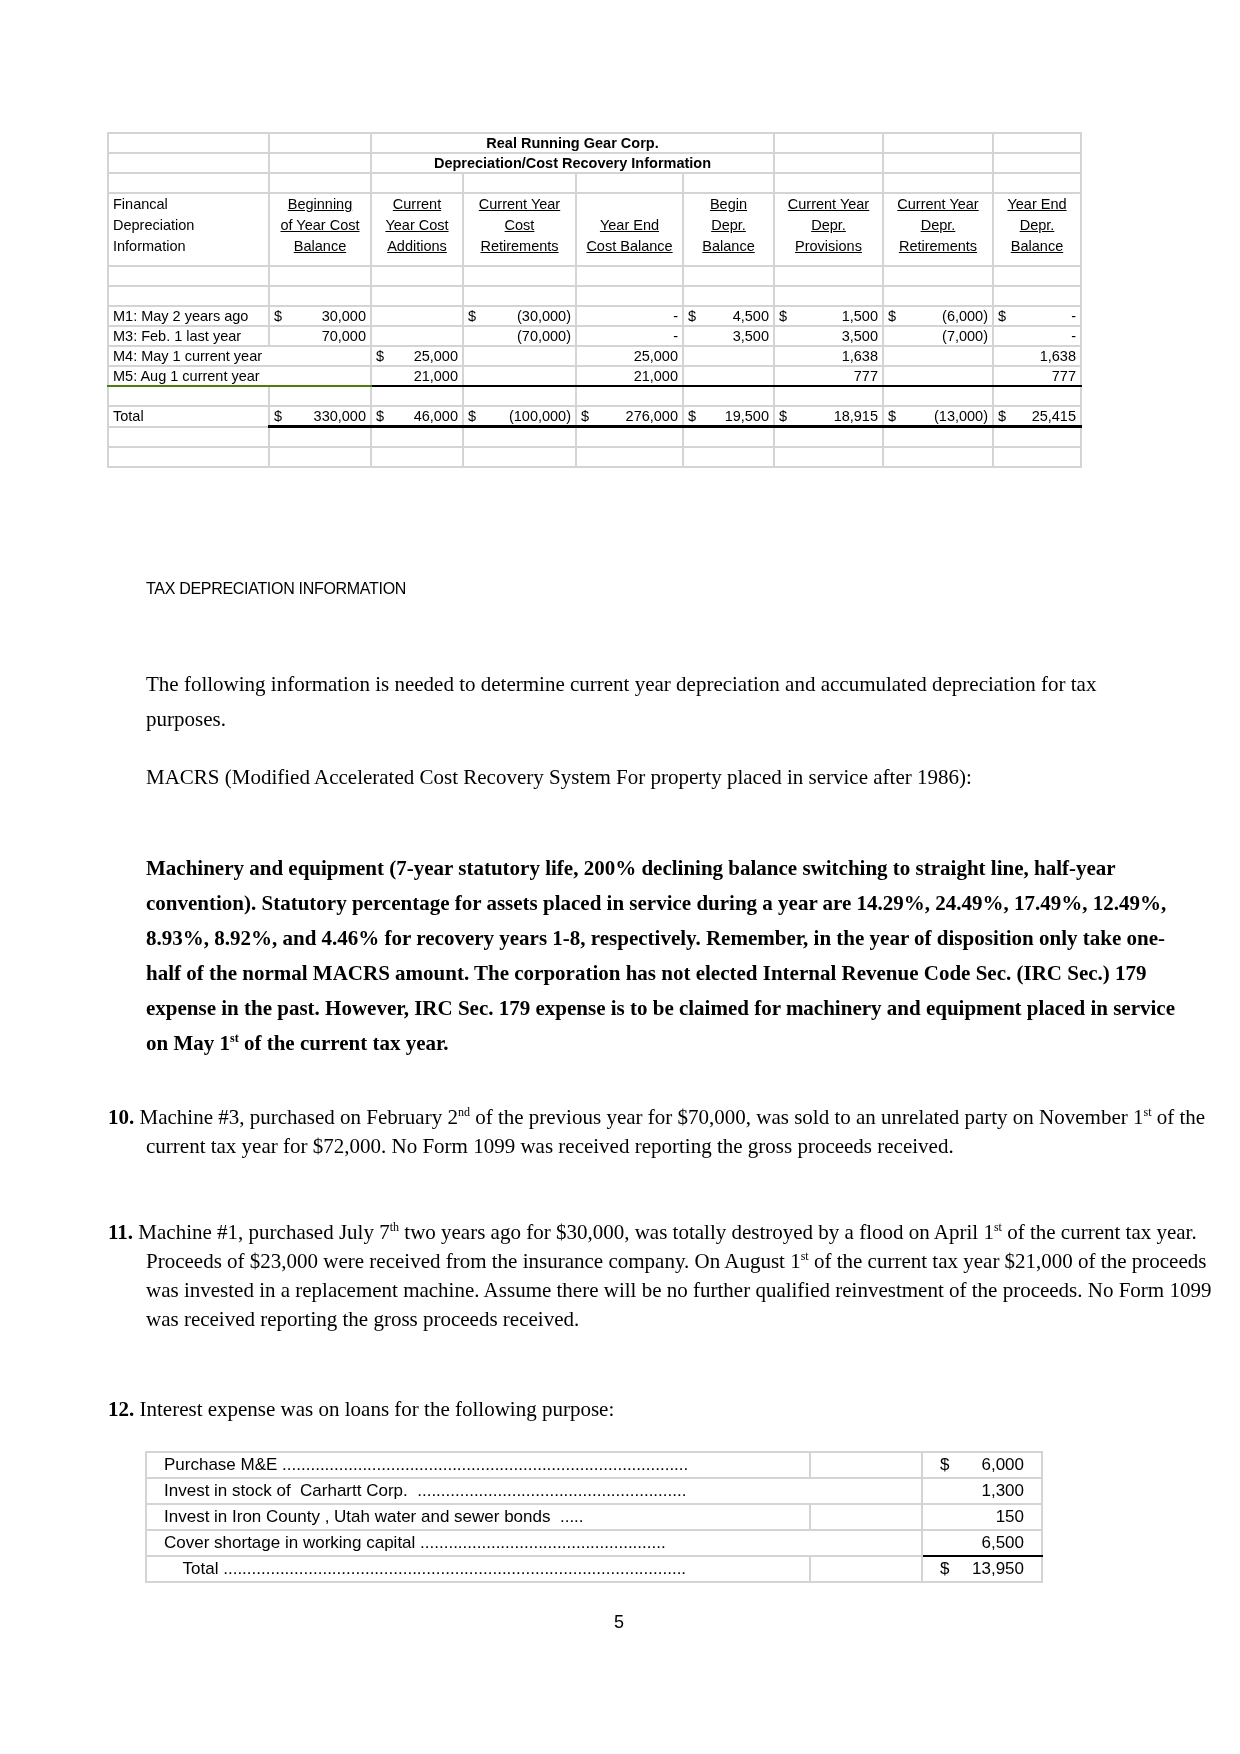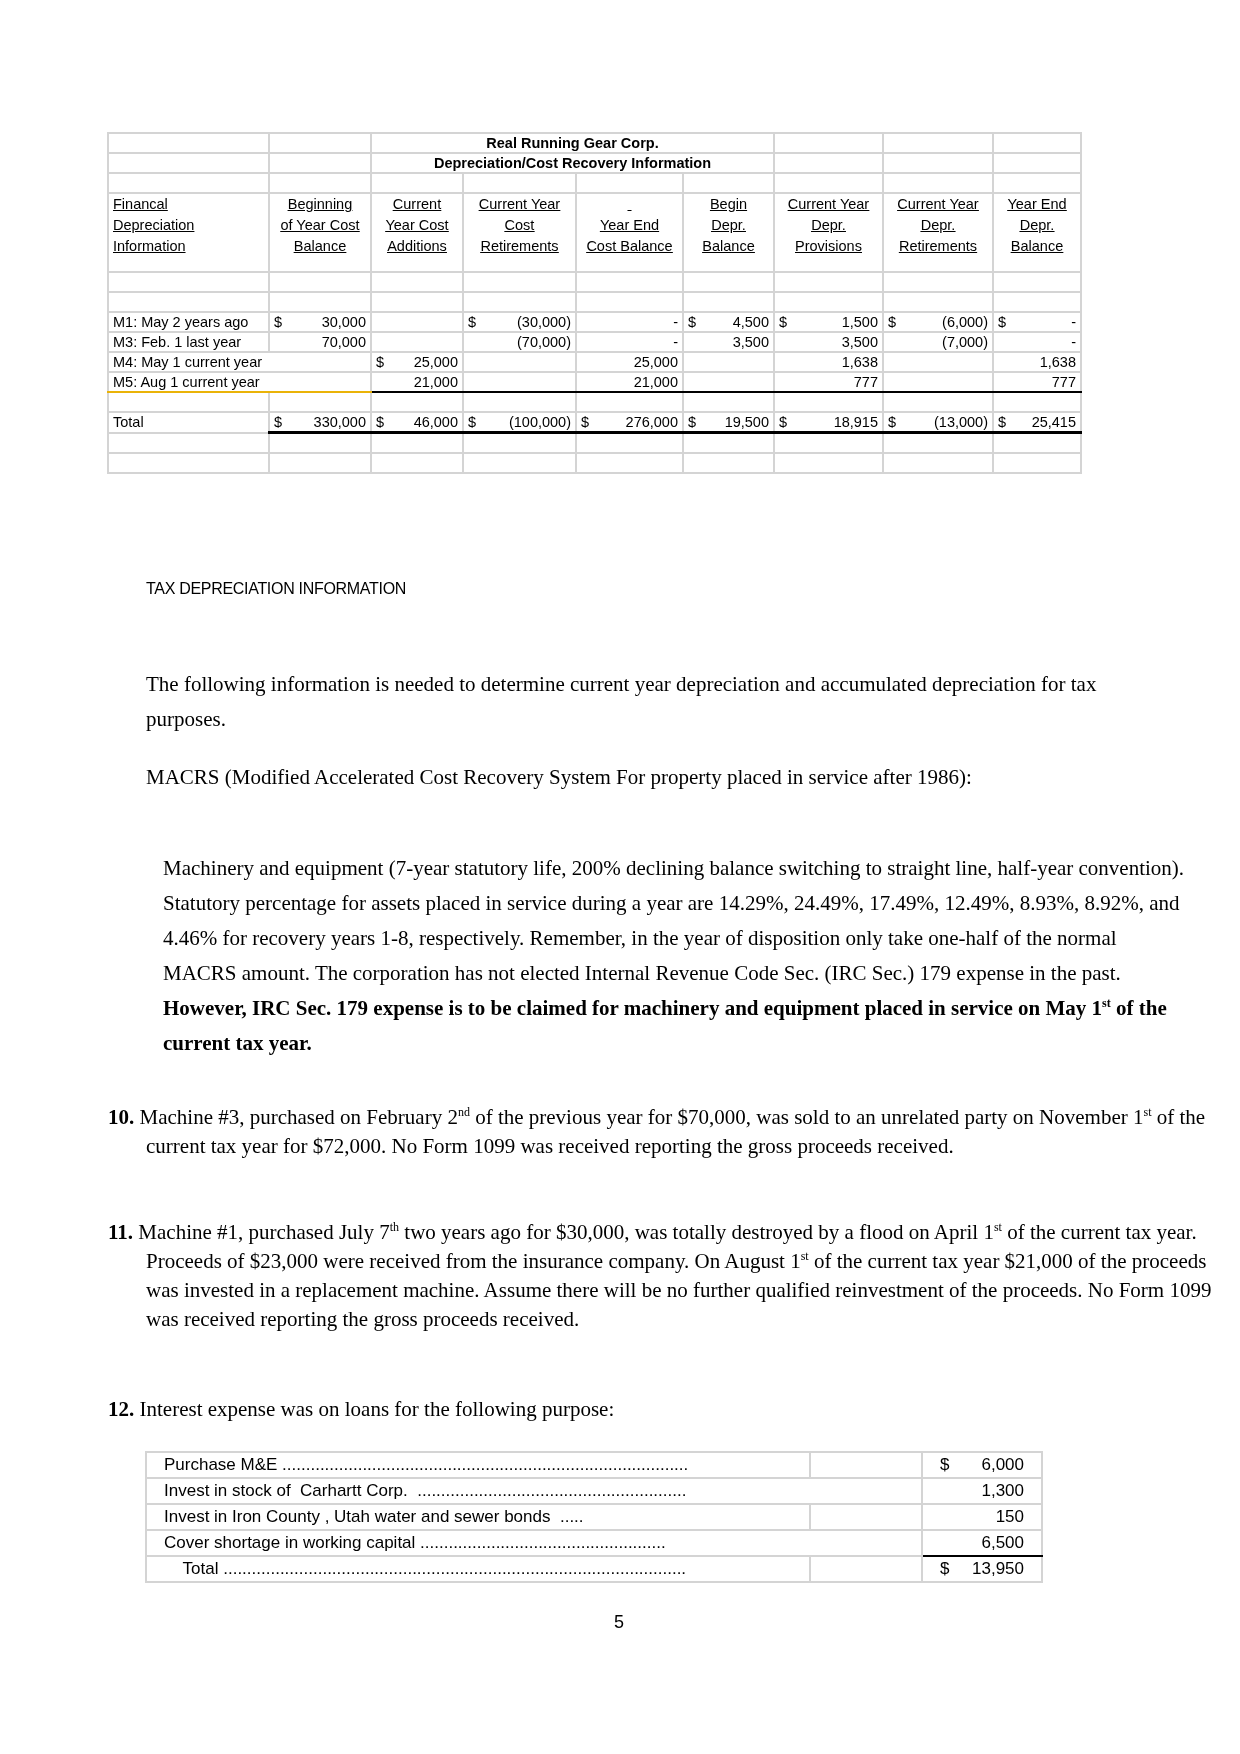--- a/index.html
+++ b/index.html
@@ -3,21 +3,21 @@
 <meta charset="utf-8">
 <style>
   html, body { margin: 0; padding: 0; background: #ffffff; }
   body { width: 1240px; height: 1754px; position: relative; overflow: hidden; color: #000; }
   .sheet { position: absolute; left: 107px; top: 132px; border-collapse: collapse; table-layout: fixed;
            font-family: "Liberation Sans", sans-serif; font-size: 14.5px; }
   .sheet td { border: 2px solid #d4d4d4; padding: 0 4px; height: 18px; line-height: 18px; white-space: nowrap; overflow: visible; }
   .sheet td.r { text-align: right; }
   .sheet td.c { text-align: center; }
   .sheet .title td { font-weight: bold; text-align: center; }
-  .hdr td { vertical-align: bottom; line-height: 21px; padding-bottom: 14px; text-decoration: underline; }
+  .hdr td { vertical-align: bottom; line-height: 21px; padding-bottom: 8px; }
   .hdr u { text-decoration: underline; }
   .money { display: flex; justify-content: space-between; }
   .bt { border-bottom: 2px solid #000 !important; }
   .bthick { border-bottom: 3px solid #000 !important; }
   .text { position: absolute; font-family: "Liberation Serif", serif; font-size: 21px; line-height: 35px; }
   .hd { position: absolute; left: 146px; top: 580px; font-family: "Liberation Sans", sans-serif; font-weight: normal; font-size: 16px; letter-spacing: -0.3px; }
   .num { font-weight: bold; }
   sup { font-size: 12px; line-height: 0; }
   .item { position: absolute; left: 108px; width: 1080px; font-family: "Liberation Serif", serif; font-size: 21px; line-height: 29px; padding-left: 38px; text-indent: -38px; }
   .int { position: absolute; left: 145px; top: 1451px; border-collapse: collapse; font-family: "Liberation Sans", sans-serif; font-size: 17px; table-layout: fixed; }
@@ -161,21 +161,21 @@
           </span>
         </td>
         <td class="r "></td>
         <td class="r ">25,000</td>
         <td class="r "></td>
         <td class="r ">1,638</td>
         <td class="r "></td>
         <td class="r ">1,638</td>
       </tr>
       <tr>
-        <td colspan="2" style="border-bottom:2px solid #eab308">M5: Aug 1 current year</td>
+        <td colspan="2" style="border-bottom:2px solid #4d7c0f">M5: Aug 1 current year</td>
         <td class="r bt">21,000</td>
         <td class="r bt"></td>
         <td class="r bt">21,000</td>
         <td class="r bt"></td>
         <td class="r bt">777</td>
         <td class="r bt"></td>
         <td class="r bt">777</td>
       </tr>
       <tr>
         <td></td>
@@ -261,21 +261,21 @@
         <td></td>
         <td></td>
       </tr>
     </tbody>
 </table>
 
 <div class="hd">TAX DEPRECIATION INFORMATION</div>
 
 <div class="text" style="left:146px; top:667px; width:1000px;">The following information is needed to determine current year depreciation and accumulated depreciation for tax purposes.</div>
 <div class="text" style="left:146px; top:760px; width:1000px;">MACRS (Modified Accelerated Cost Recovery System For property placed in service after 1986):</div>
-<div class="text" style="left:163px; top:851px; width:1030px;">
+<div class="text" style="left:146px; top:851px; width:1030px;font-weight:bold;">
   <span>Machinery and equipment (7-year statutory life, 200% declining balance switching to straight line, half-year convention).  Statutory percentage for assets placed in service during a year are 14.29%,  24.49%,  17.49%,  12.49%,  8.93%,  8.92%,  and 4.46% for recovery years 1-8, respectively.  Remember, in the year of disposition only take one-half of the normal MACRS amount.  The corporation has not elected Internal Revenue Code Sec. (IRC Sec.) 179 expense in the past.</span>
   <b><span>However, IRC Sec. 179 expense is to be claimed for machinery and equipment placed in service on May 1</span><sup>st</sup><span> of the current tax year.</span></b>
 </div>
 
 <div id="items">
     <div class="item" style="top:1103px"><span class="num">10.</span> Machine #3, purchased on February 2<sup>nd</sup> of the previous year for $70,000, was sold to an unrelated party on November 1<sup>st</sup> of the current tax year for $72,000. No Form 1099 was received reporting the gross proceeds received.</div>
     <div class="item" style="top:1218px"><span class="num">11.</span> Machine #1, purchased July 7<sup>th</sup> two years ago for $30,000, was totally destroyed by a flood on April 1<sup>st</sup> of the current tax year.  Proceeds of $23,000 were received from the insurance company.  On August 1<sup>st</sup> of the current tax year $21,000 of the proceeds was invested in a replacement machine. Assume there will be no further qualified reinvestment of the proceeds. No Form 1099 was received reporting the gross proceeds received.</div>
     <div class="item" style="top:1395px"><span class="num">12.</span> Interest expense was on loans for the following purpose:</div>
   </div>
 

